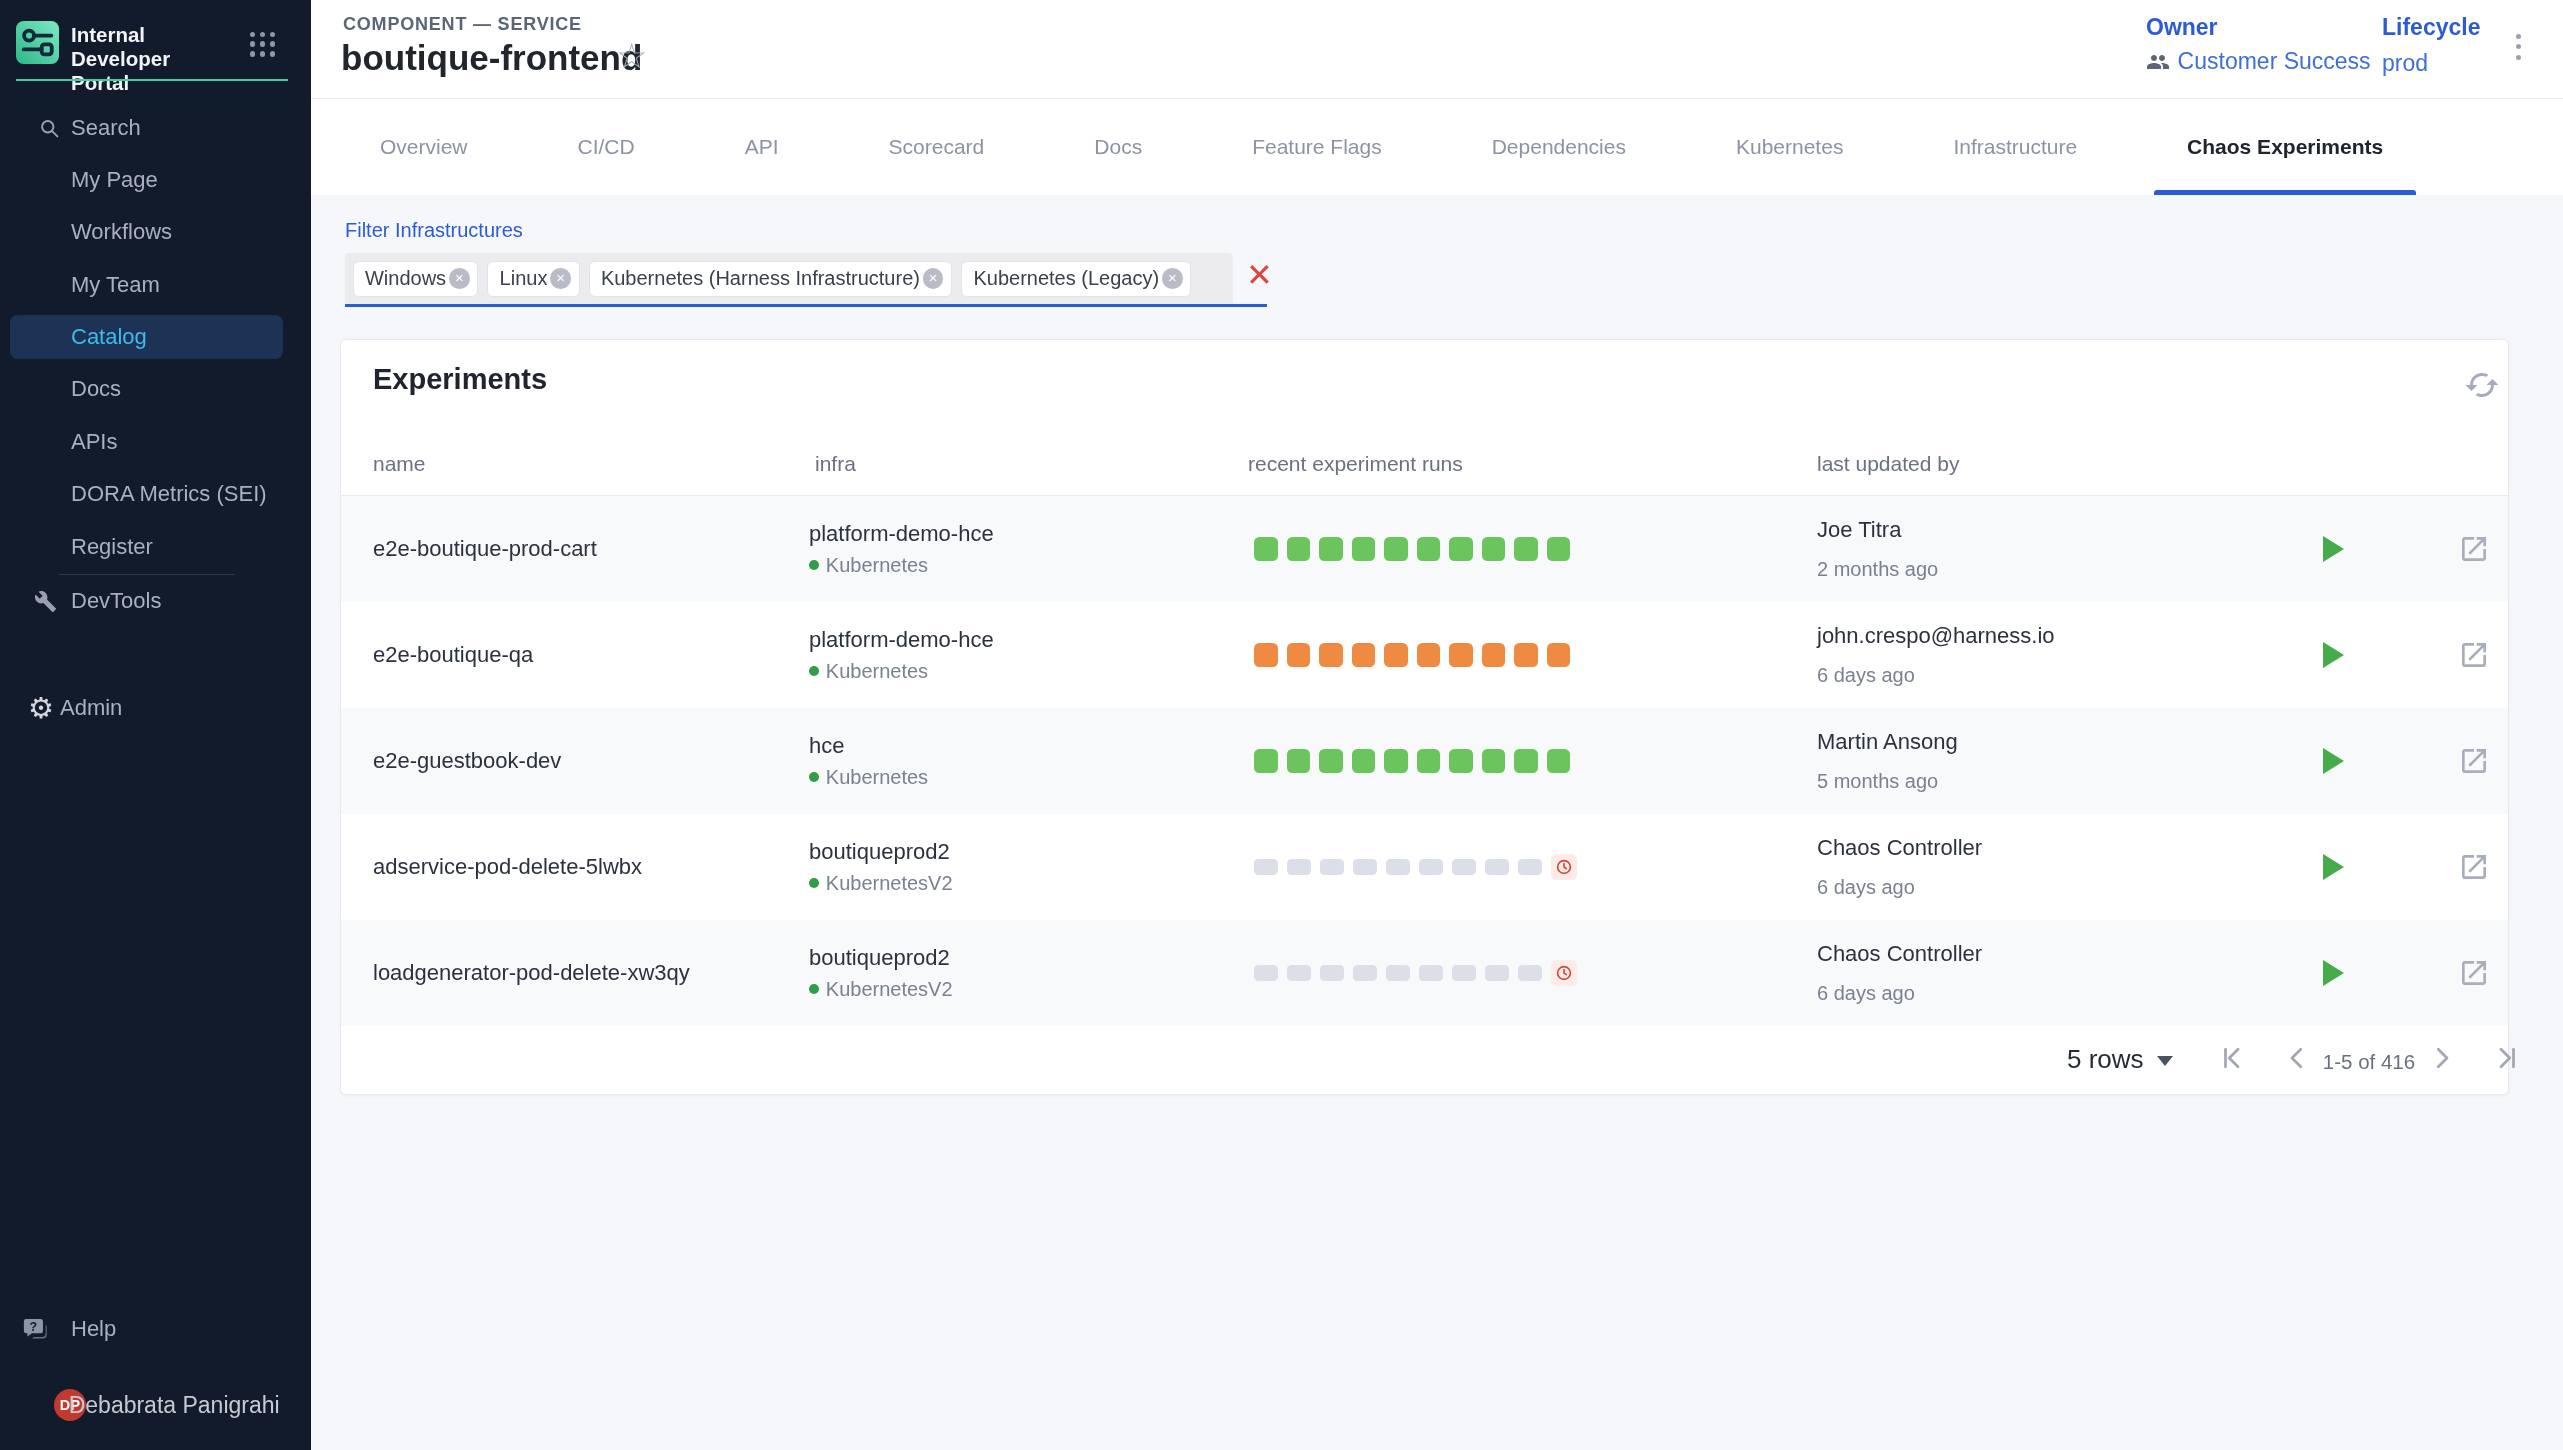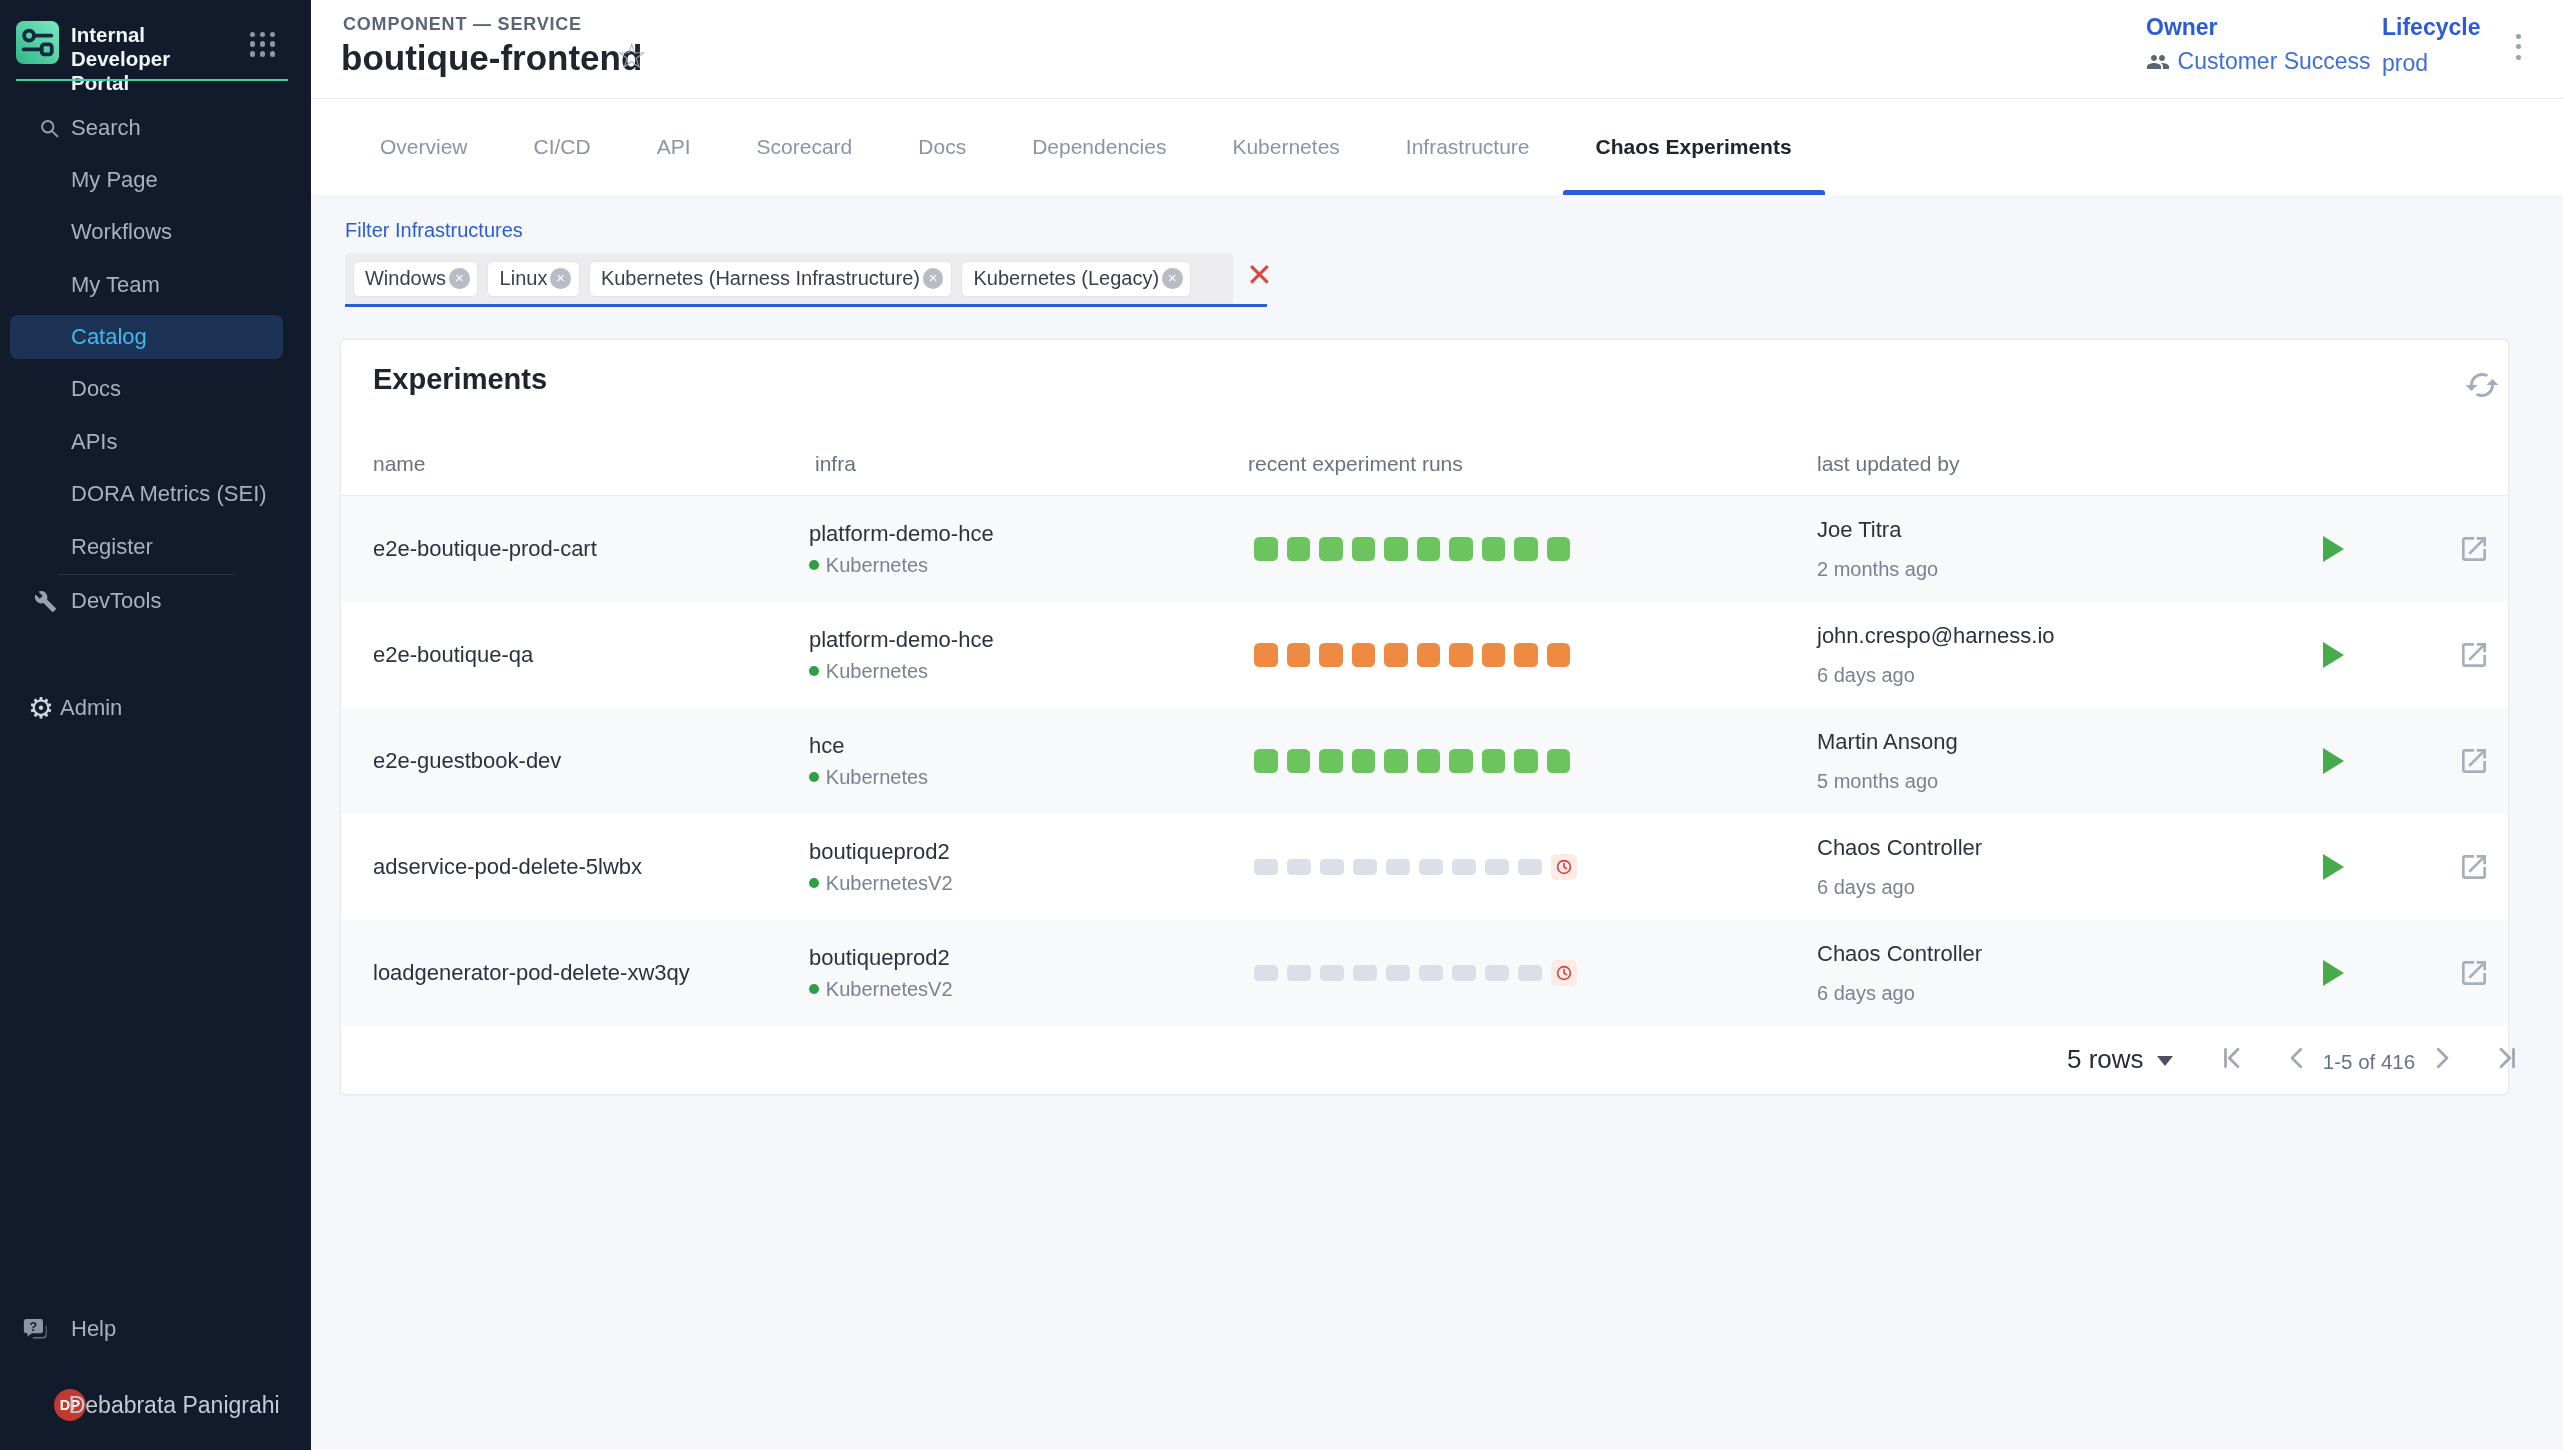--- a/index.html
+++ b/index.html
@@ -53,21 +53,21 @@
   .owner-row { margin-top:7.6px; display:flex; align-items:center; gap:7.6px; }
   .owner-link { color:var(--link_blue,#3e6fd9); font-size:23px; cursor:pointer; }
   .lifecycle-block { position:absolute; left:2071px; top:13.7px; }
   .lifecycle-value { margin-top:9px; color:var(--link_blue,#3e6fd9); font-size:23px; }
   .kebab { position:absolute; left:2200px; top:29px; display:flex; flex-direction:column;
            gap:5.3px; padding:4.6px; cursor:pointer; }
   .kebab i { width:5.3px; height:5.3px; border-radius:50%; background:#9aa0ad; display:block; }
 
   
   .tabbar { position:absolute; left:311px; top:99px; right:0; height:96px; background:#fff;
-            display:flex; align-items:stretch; padding-left:36px; z-index:2; }
+            display:flex; align-items:stretch; padding-left:36px; z-index:2;gap:44px; }
   .tab { position:relative; display:flex; align-items:center; padding:0 33px;
          color:#8d93a5; font-size:21px; font-weight:500; cursor:pointer; white-space:nowrap; }
   .tab.active { color:#20242e; font-weight:700; }
   .tab.active::after { content:""; position:absolute; left:0; right:0; bottom:0; height:5.3px;
                        border-radius:3px 3px 0 0; background:var(--accent_blue,#2b5cd6); }
 
   
   .filter-label { position:absolute; left:345px; top:219px; color:var(--accent_blue,#2b5cd6);
                   font-size:20px; cursor:pointer; }
   .filter-field { position:absolute; left:345px; top:253px; width:888px; height:51px;
@@ -263,20 +263,21 @@
         <i></i>
       </div>
   </div>
 
   <div class="tabbar" id="tabs">
       <div class="tab">Overview</div>
       <div class="tab">CI/CD</div>
       <div class="tab">API</div>
       <div class="tab">Scorecard</div>
       <div class="tab">Docs</div>
+      <div class="tab">Feature Flags</div>
       <div class="tab">Dependencies</div>
       <div class="tab">Kubernetes</div>
       <div class="tab">Infrastructure</div>
       <div class="tab active">Chaos Experiments</div>
     </div>
 
   <div class="filter-label">Filter Infrastructures</div>
   <div class="filter-field" id="chips">
       <div class="chip">
         <span>Windows</span>

